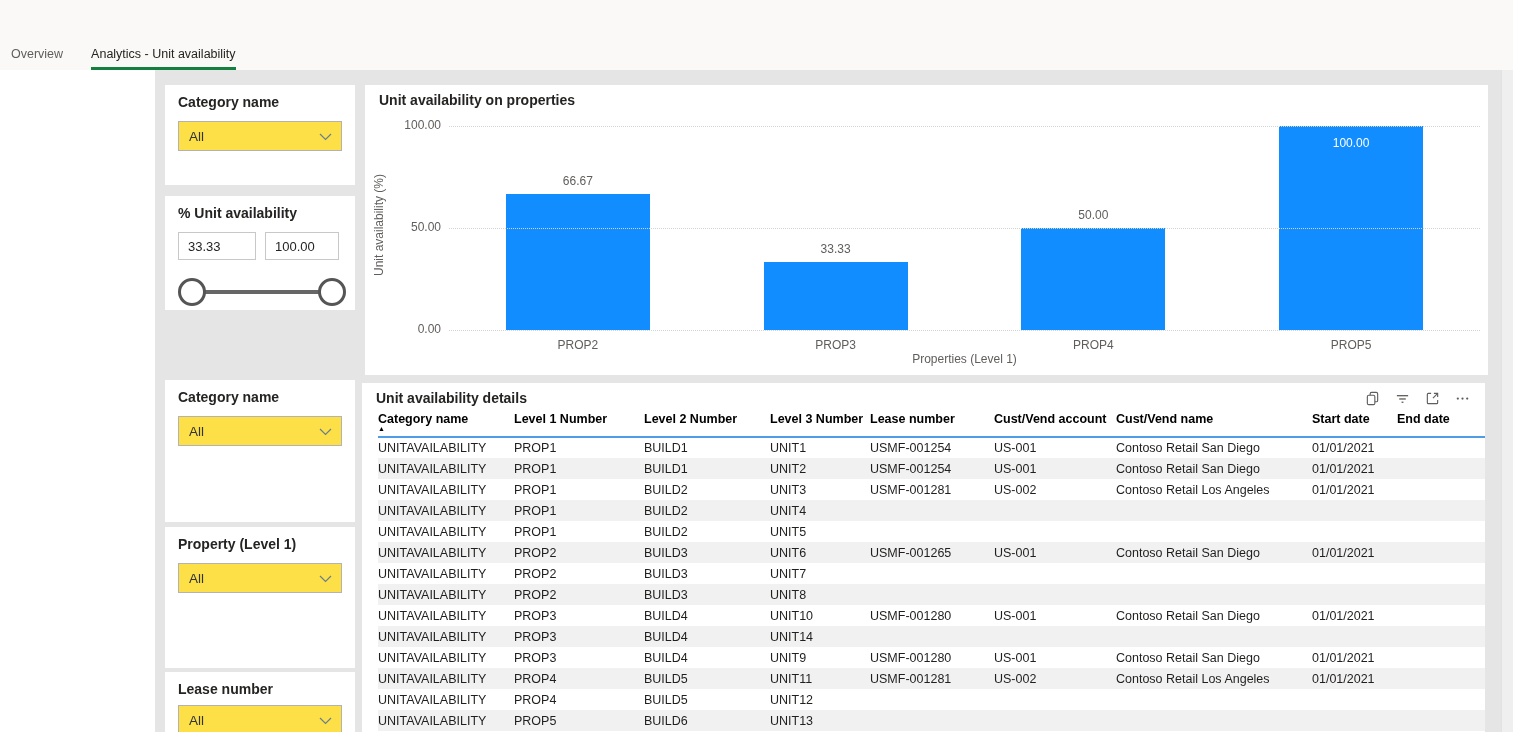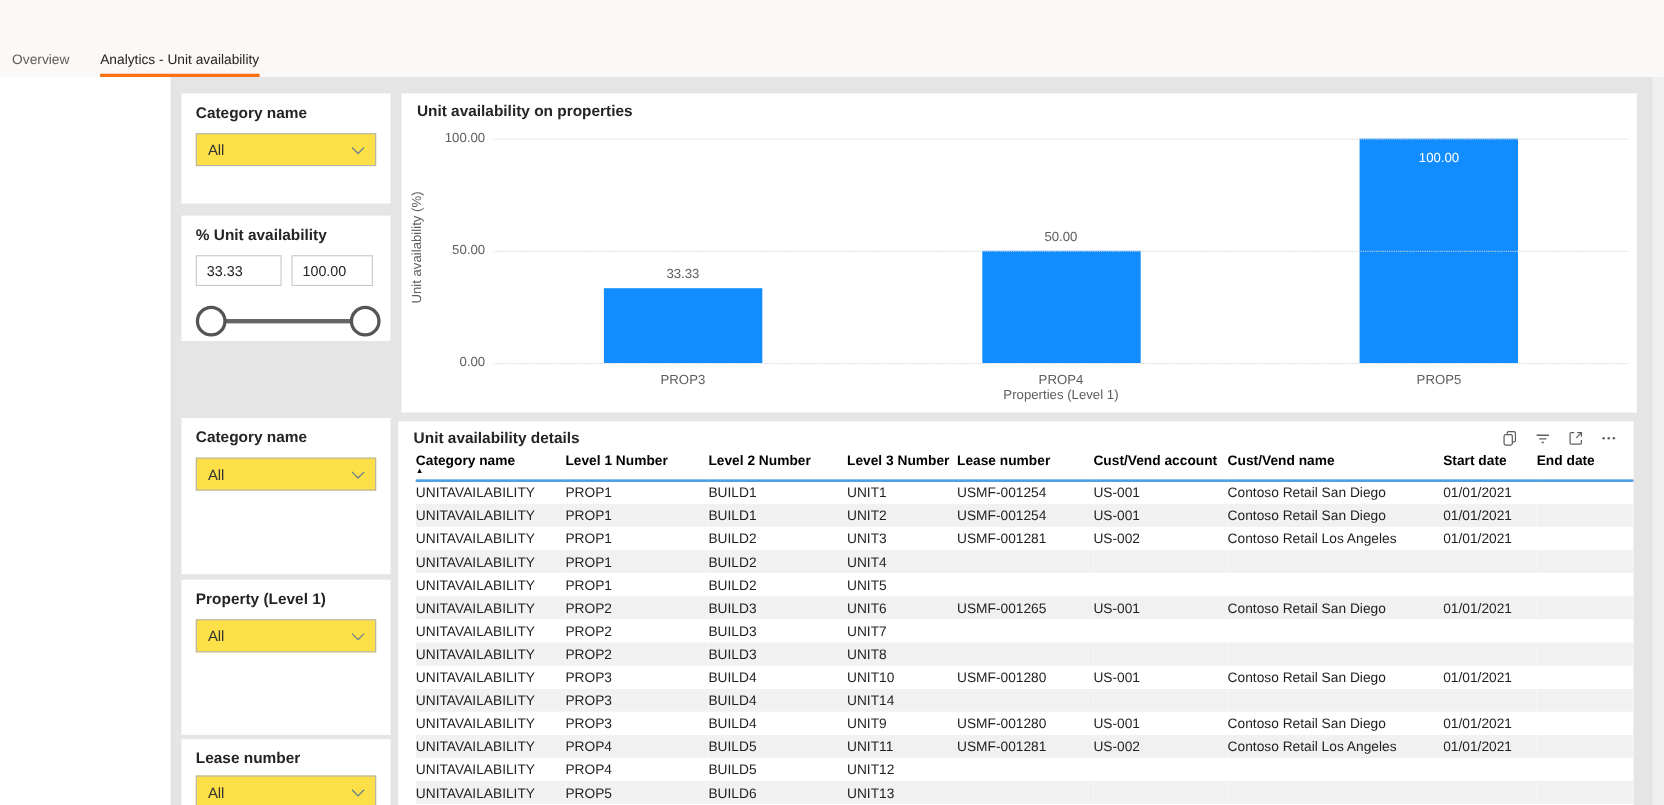--- a/index.html
+++ b/index.html
@@ -5,21 +5,21 @@
   * { margin:0; padding:0; box-sizing:border-box; }
   html,body { width:1513px; height:732px; overflow:hidden; background:#ffffff;
               font-family:"Liberation Sans", sans-serif; }
   .root { position:relative; width:1513px; height:732px; }
 
   
   .app-header { position:absolute; left:0; top:0; width:1513px; height:70px; background:#faf9f8; }
   .page-title { position:absolute; left:11px; top:12px; font-size:21px; font-weight:700; color:#1b1a19; }
   .tab-bar { position:absolute; left:11px; top:47px; display:flex; gap:28px; }
   .tab { font-size:12.5px; color:#605e5c; padding-bottom:6px; cursor:pointer; }
-  .tab.active { color:#26241f; border-bottom:3px solid #f97316; }
+  .tab.active { color:#26241f; border-bottom:3px solid #15803d; }
 
   
   .report-bg { position:absolute; left:155px; top:70px; width:1346px; height:662px; background:#e5e5e5; }
   .left-margin { position:absolute; left:0; top:70px; width:155px; height:662px; background:#ffffff; }
   .page-scrollbar { position:absolute; left:1501px; top:70px; width:12px; height:662px;
                     background:#efefef; border-left:1px solid #e2e2e2; }
 
   .card { position:absolute; background:#ffffff; }
 
   
@@ -133,20 +133,25 @@
           <polyline points="1,1 6.5,6.5 12,1" fill="none" stroke="#6a7f8e" stroke-width="1.2"></polyline>
         </svg>
     </div>
   </div>
 
   <div class="card chart-card">
     <div class="visual-title">Unit availability on properties</div>
     <div class="y-axis-title">Unit availability (%)</div>
     <div class="plot-region" id="plot-region">
       <div class="plot" id="plot">
+          <div class="slot">
+            <div class="bar" style="height: 136.007px; background: rgb(17, 141, 255);"></div>
+            <div class="bar-value" style="bottom: 142.007px;">66.67</div>
+            <div class="cat-label">PROP2</div>
+          </div>
           <div class="slot">
             <div class="bar" style="height: 67.9932px; background: rgb(17, 141, 255);"></div>
             <div class="bar-value" style="bottom: 73.9932px;">33.33</div>
             <div class="cat-label">PROP3</div>
           </div>
           <div class="slot">
             <div class="bar" style="height: 102px; background: rgb(17, 141, 255);"></div>
             <div class="bar-value" style="bottom: 108px;">50.00</div>
             <div class="cat-label">PROP4</div>
           </div>

